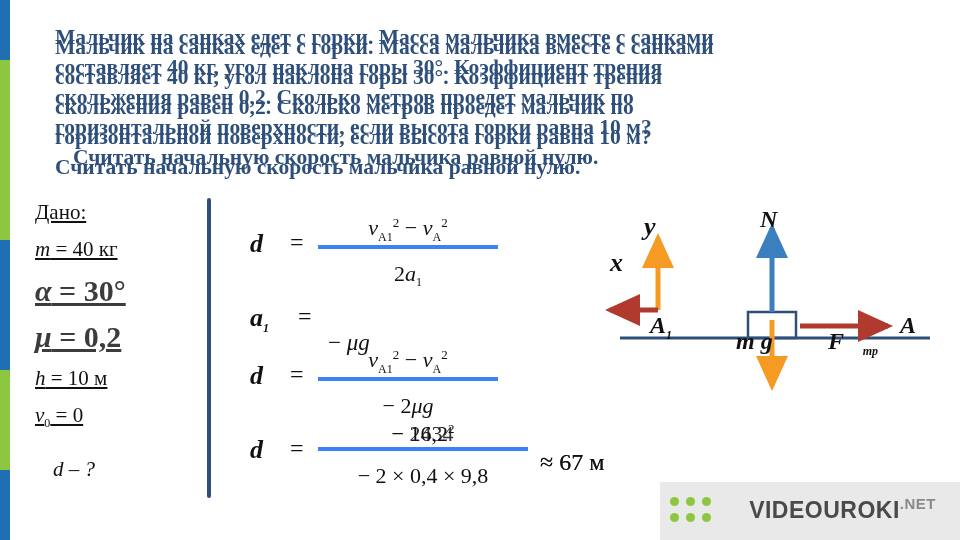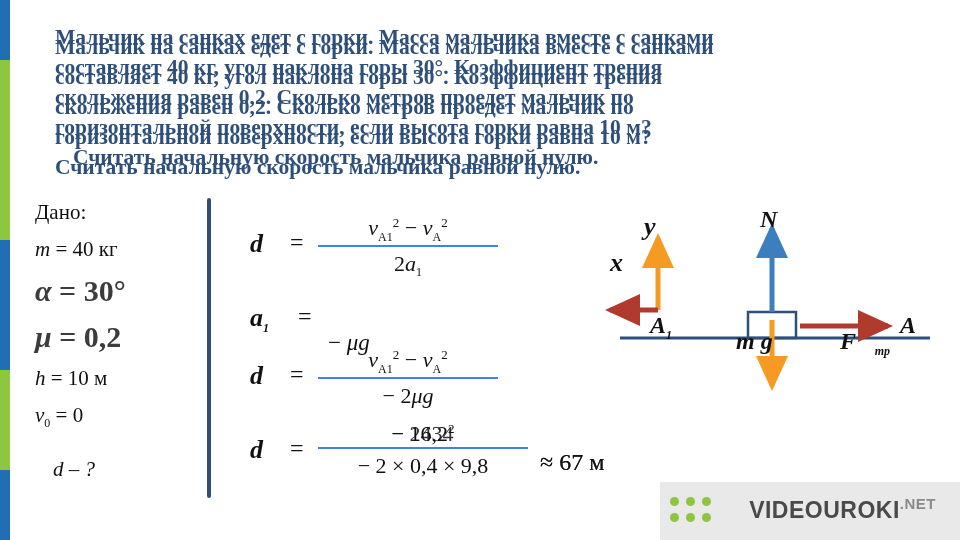--- a/index.html
+++ b/index.html
@@ -21,36 +21,36 @@
     position:absolute;left:55px;top:22px;width:880px;
     color:#2e4f7a;font-weight:bold;font-size:21.5px;line-height:30px;
     text-align:left;
   }
 
   
   .given{
     position:absolute;left:35px;top:200px;width:175px;
     font-size:21px;color:#111;
   }
-  .given .row{margin-bottom:12px;white-space:nowrap;}
+  .given .row{margin-bottom:12px;white-space:nowrap;text-decoration:underline;}
   .given .big{font-size:30px;font-weight:bold;color:#3c3c3c;}
   .given .ans{margin-top:26px;padding-left:18px;font-style:italic;}
   .vline{
     position:absolute;left:207px;top:198px;width:4px;height:300px;
     background:#2e4f7a;border-radius:2px;
   }
 
   
   .formulas{position:absolute;left:250px;top:215px;width:420px;color:#111;}
   .f{position:relative;margin-bottom:18px;font-size:22px;height:56px;}
   .lhs{position:absolute;left:0;top:14px;font-style:italic;font-weight:bold;font-size:26px;}
   .eq{position:absolute;left:40px;top:14px;font-size:24px;}
   .frac{position:absolute;left:68px;top:0;text-align:center;min-width:180px;}
   .frac .num{padding:0 6px;font-size:22px;}
-  .frac .den{padding:4px 6px;font-size:22px;border-top:2px solid #3b82f6;}
+  .frac .den{padding:12px 6px;font-size:22px;border-top:4px solid #3b82f6;}
   .plain{position:absolute;left:68px;top:14px;font-size:23px;margin-top:27px;}
   .approx{position:absolute;left:290px;top:28px;font-size:24px;white-space:nowrap;}
   i.v{font-style:italic;}
   sup.s{font-size:13px;vertical-align:super;}
   sub.s{font-size:12px;vertical-align:sub;}
   .dim{opacity:.85;}
   .stack{position:relative;display:inline-block;}
   .stack .alt{position:absolute;left:0;top:0;white-space:nowrap;opacity:.85;}
 
   
@@ -176,21 +176,21 @@
     <line x1="200" y1="126" x2="288" y2="126" stroke="#b03a2e" stroke-width="5" marker-end="url(#ar-red)"></line>
 
     <line x1="58" y1="110" x2="58" y2="38" stroke="#f59b23" stroke-width="5" marker-end="url(#ar-orange)"></line>
     <line x1="58" y1="110" x2="10" y2="110" stroke="#b03a2e" stroke-width="5" marker-end="url(#ar-red)"></line>
   </svg>
 
   <span class="axis-label" style="left:44px;top:12px;">y</span>
   <span class="axis-label" style="left:10px;top:48px;">x</span>
   <span class="vecname" style="left:160px;top:6px;">N⃗</span>
   <span class="vecname" style="left:136px;top:128px;"><i class="v">m</i> <i class="v">g⃗</i></span>
-  <span class="vecname" style="left:240px;top:128px;"><i class="v">F⃗</i><sub class="s">тр</sub></span>
+  <span class="vecname" style="left:228px;top:128px;"><i class="v">F⃗</i><sub class="s">тр</sub></span>
   <span class="ptname" style="left:50px;top:112px;"><i class="v">A</i><sub class="s">1</sub></span>
   <span class="ptname" style="left:300px;top:112px;"><i class="v">A</i></span>
 </div>
 
 <div class="footer">
   <div class="dots">
     <span class="dot" style="left:10px;bottom:34px;"></span>
     <span class="dot" style="left:26px;bottom:34px;"></span>
     <span class="dot" style="left:42px;bottom:34px;"></span>
     <span class="dot" style="left:10px;bottom:18px;"></span>

